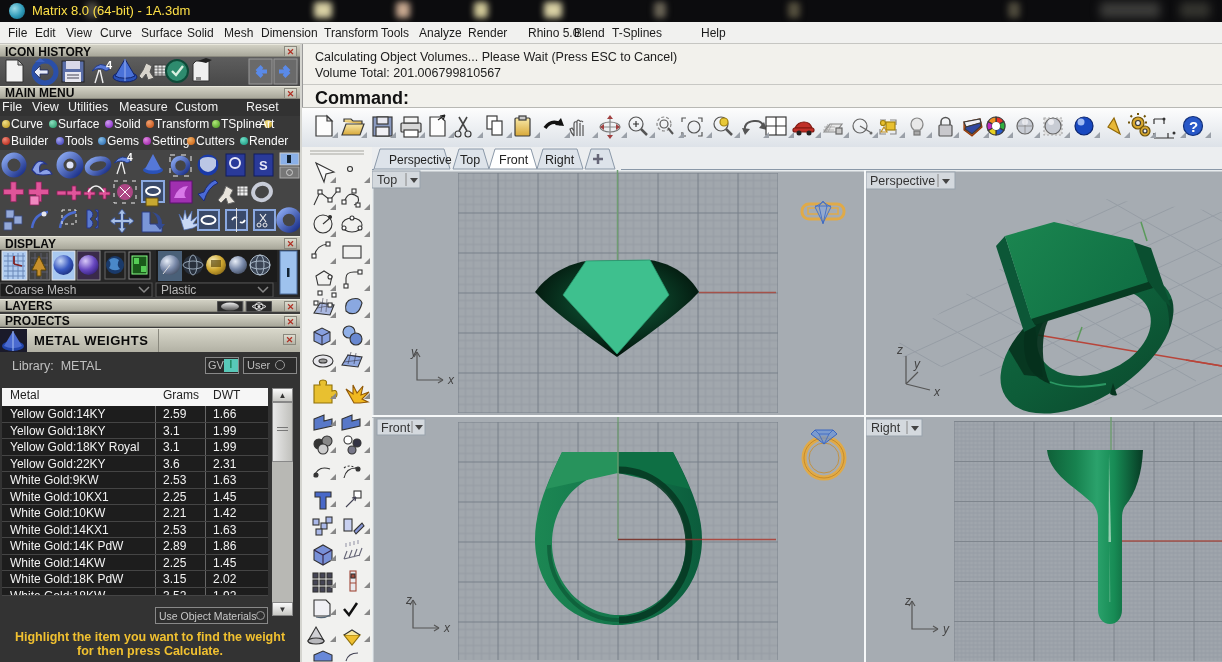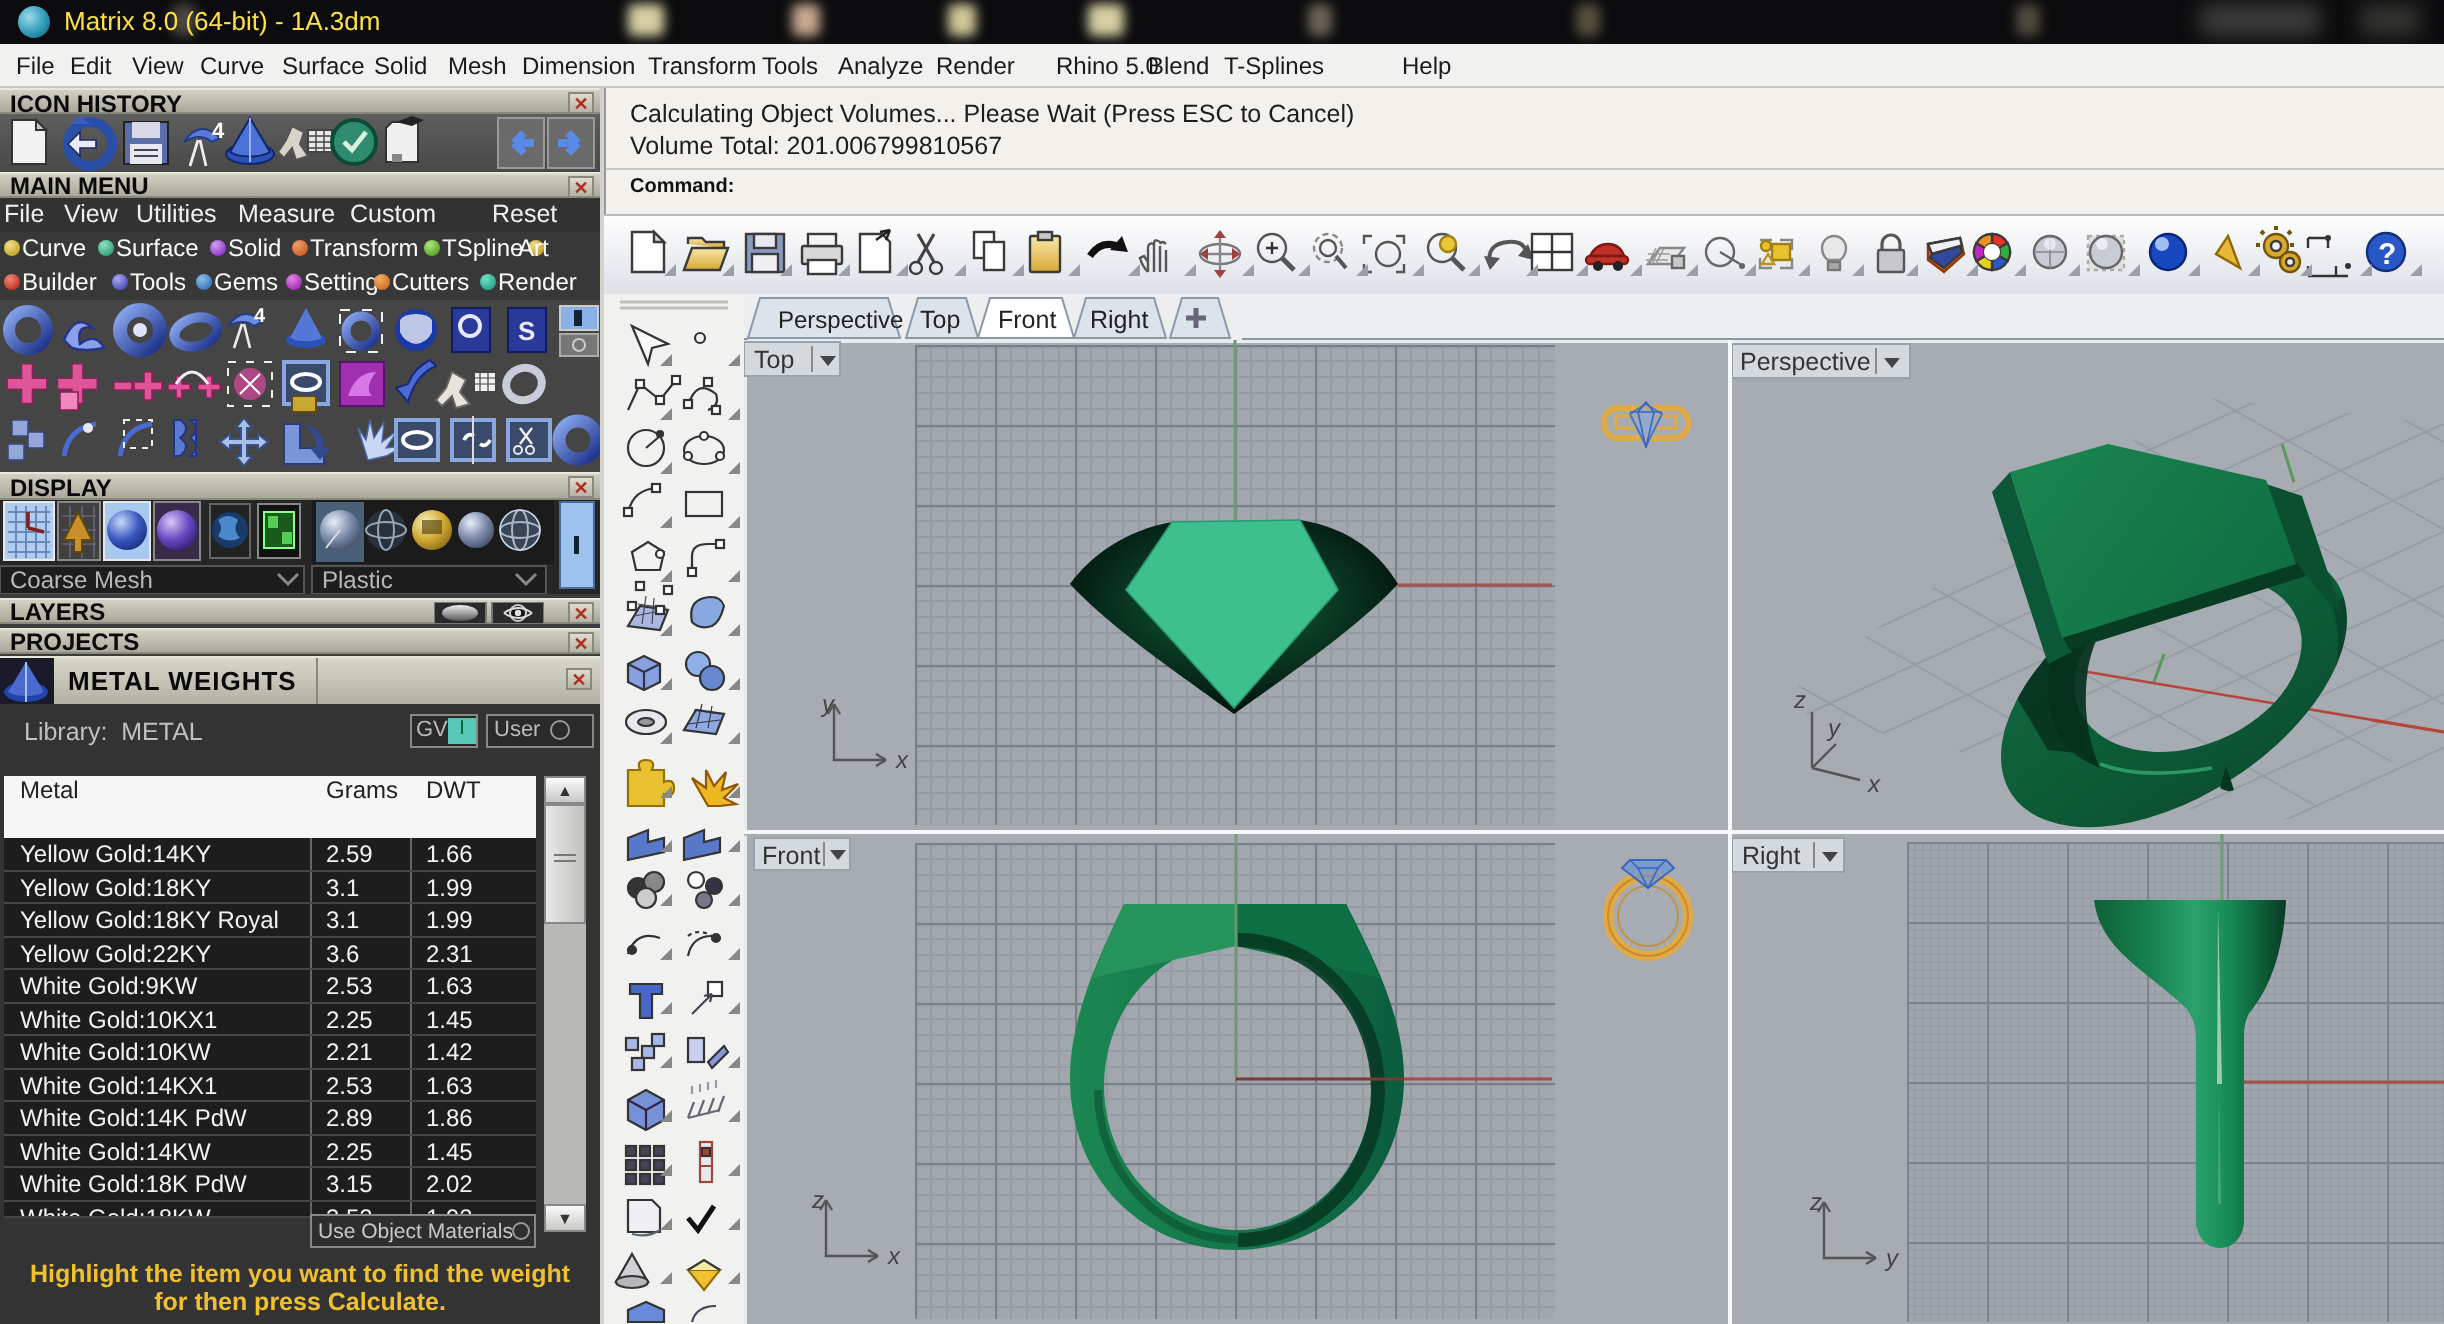--- a/index.html
+++ b/index.html
@@ -353,21 +353,21 @@
     <div class="abs" style="left:12px;top:7px;color:#c0c0c0;font-size:12.5px;">Library:&nbsp; METAL</div>
     <div class="abs" style="left:205px;top:5px;width:34px;height:17px;background:#2a2a2a;border:1px solid #888;">
       <span class="abs" style="left:2px;top:1px;color:#bbb;font-size:11px;">GV</span>
       <span class="abs" style="left:18px;top:1px;width:14px;height:13px;background:#58c8b8;color:#063;font-size:10px;text-align:center;">I</span>
     </div>
     <div class="abs" style="left:243px;top:5px;width:54px;height:17px;background:#2a2a2a;border:1px solid #888;">
       <span class="abs" style="left:3px;top:1px;color:#bbb;font-size:11px;">User</span>
       <span class="abs" style="left:31px;top:2px;width:10px;height:10px;border:1px solid #999;border-radius:50%;"></span>
     </div>
     <div id="mtable" class="abs" style="left:2px;top:36px;width:266px;">
-      <div style="position:relative;height:31px;background:#f6f6f6;color:#222;font-size:12px;">
+      <div style="position:relative;height:18px;background:#f6f6f6;color:#222;font-size:12px;">
         <b style="position:absolute;left:8px;top:0;font-weight:normal;">Metal</b>
         <b style="position:absolute;left:161px;top:0;font-weight:normal;">Grams</b>
         <b style="position:absolute;left:211px;top:0;font-weight:normal;">DWT</b>
       </div>
       <div class="mrow">
           <b class="mc1">Yellow Gold:14KY</b>
           <b class="mc2">2.59</b>
           <b class="mc3">1.66</b>
           <i class="mv1"></i>
           <i class="mv2"></i>
@@ -465,21 +465,21 @@
   <div class="abs" style="left:0;top:584px;width:300px;height:34px;color:#f0c030;font-weight:bold;font-size:12.5px;text-align:center;background:#333;">
     <div style="margin-top:2px;">Highlight the item you want to find the weight</div>
     <div>for then press Calculate.</div>
   </div>
 </div>
 
 <div class="abs" style="left:302px;top:44px;width:920px;height:63px;background:#f2f1ec;border-left:1px solid #999;">
   <div class="abs" style="left:12px;top:6px;font-size:12.5px;color:#1c1c1c;">Calculating Object Volumes... Please Wait (Press ESC to Cancel)</div>
   <div class="abs" style="left:12px;top:22px;font-size:12.5px;color:#1c1c1c;">Volume Total: 201.006799810567</div>
   <div class="abs" style="left:0;top:40px;width:920px;height:1px;background:#c8c8c4;"></div>
-  <div class="abs" style="left:12px;top:44px;font-size:10px;font-weight:bold;color:#111;">Command:</div>
+  <div class="abs" style="left:12px;top:44px;font-size:18px;font-weight:bold;color:#111;">Command:</div>
 </div>
 
 <div class="abs" style="left:302px;top:107px;width:920px;height:40px;background:linear-gradient(#fdfdfd,#dde2e8);border-top:1px solid #b8b8b4;">
   <svg class="abs" style="left:0;top:0;" width="920" height="40" id="maintb">
     <defs>
       <linearGradient id="fold" x1="0" y1="0" x2="0" y2="1">
           <stop offset="0" stop-color="#f8e8a8"></stop>
           <stop offset="1" stop-color="#d8a838"></stop>
         </linearGradient>
     </defs>

